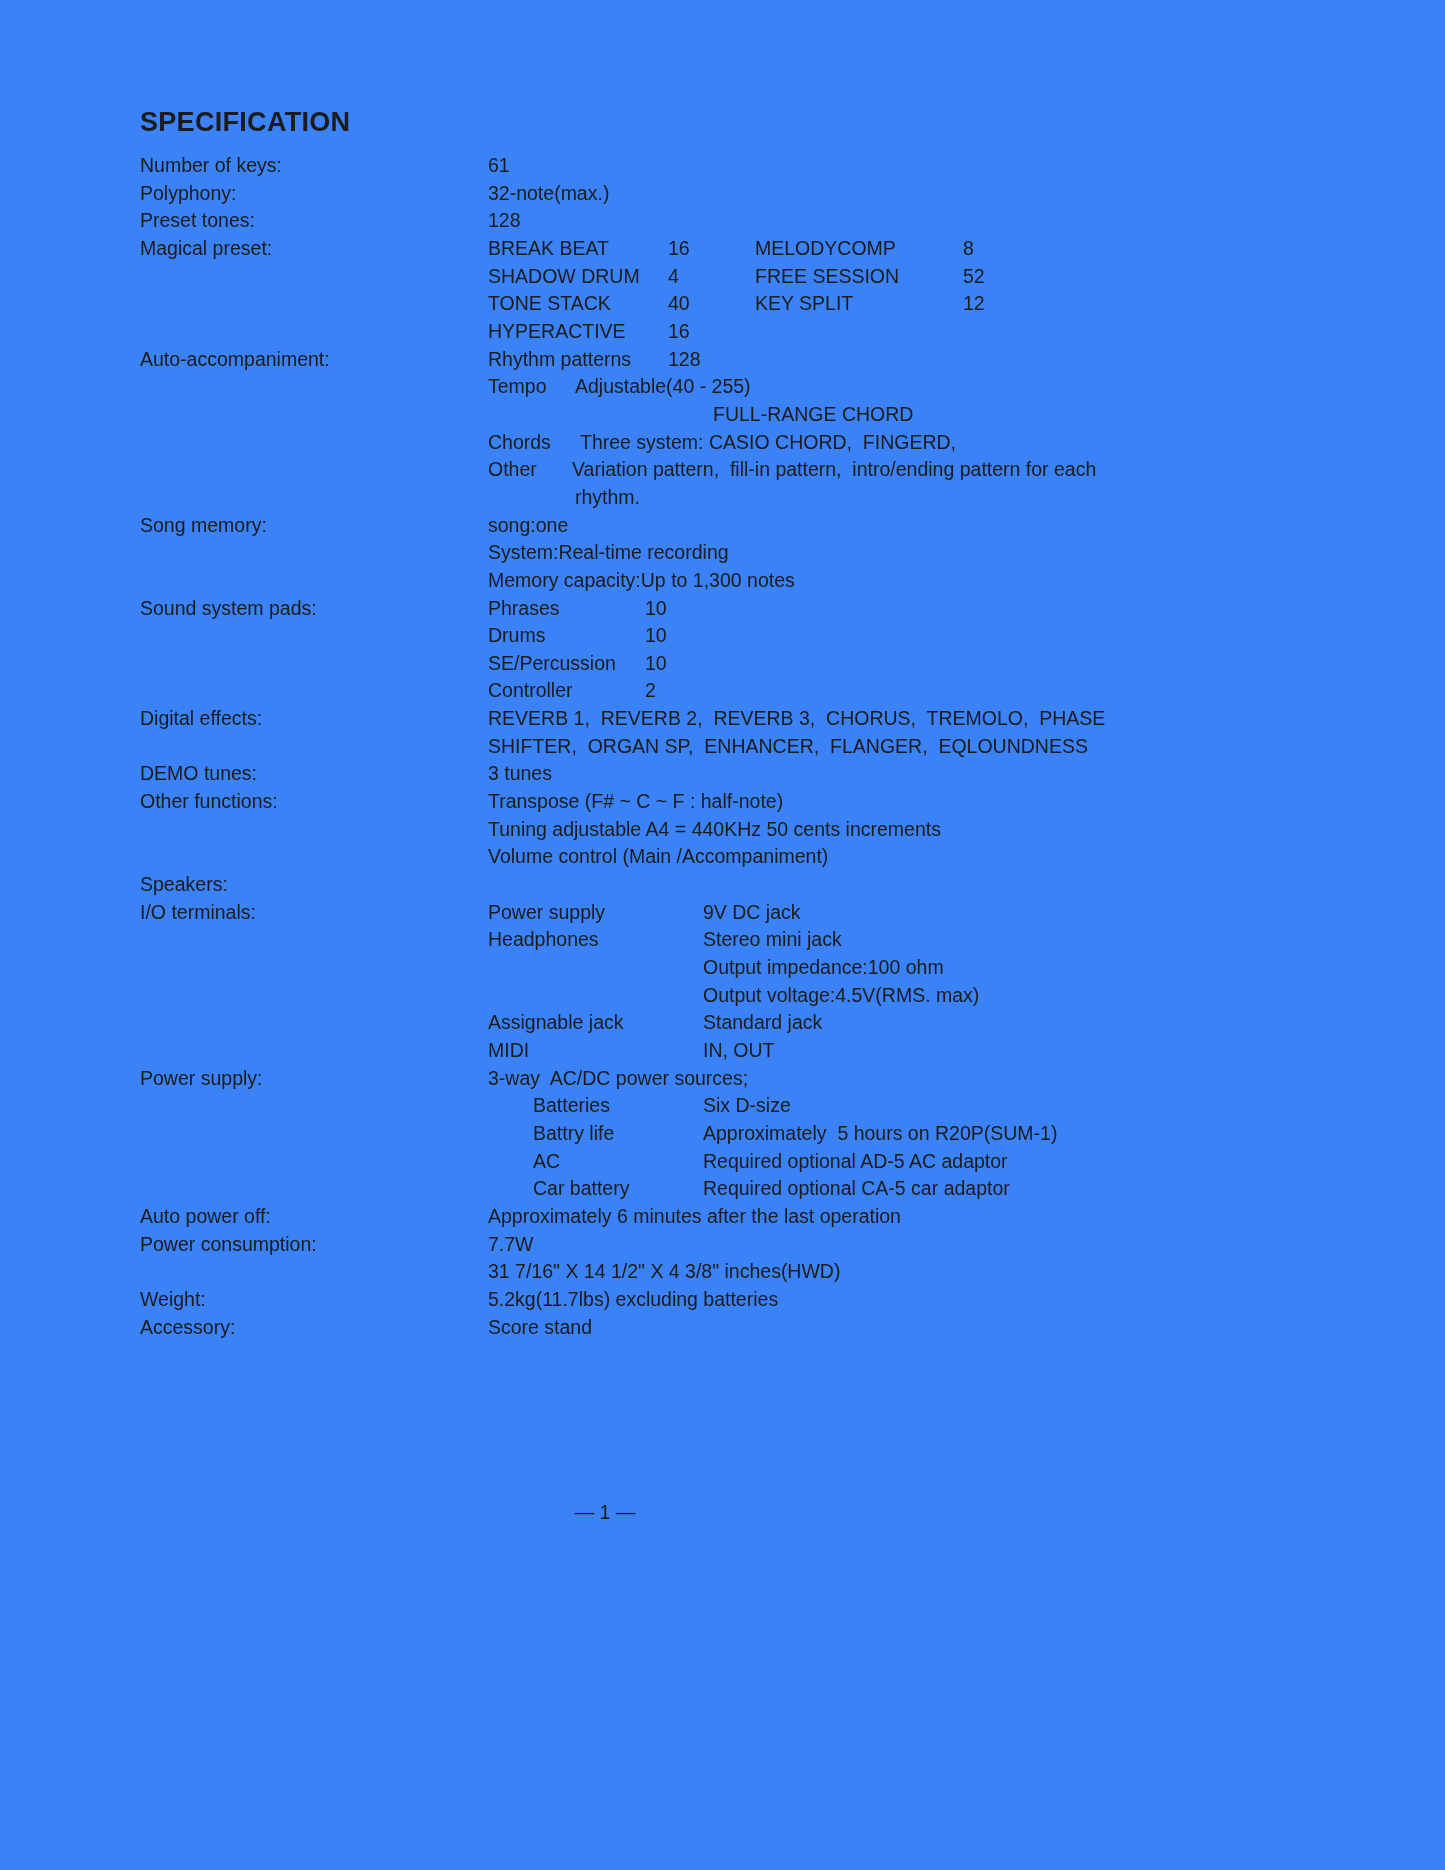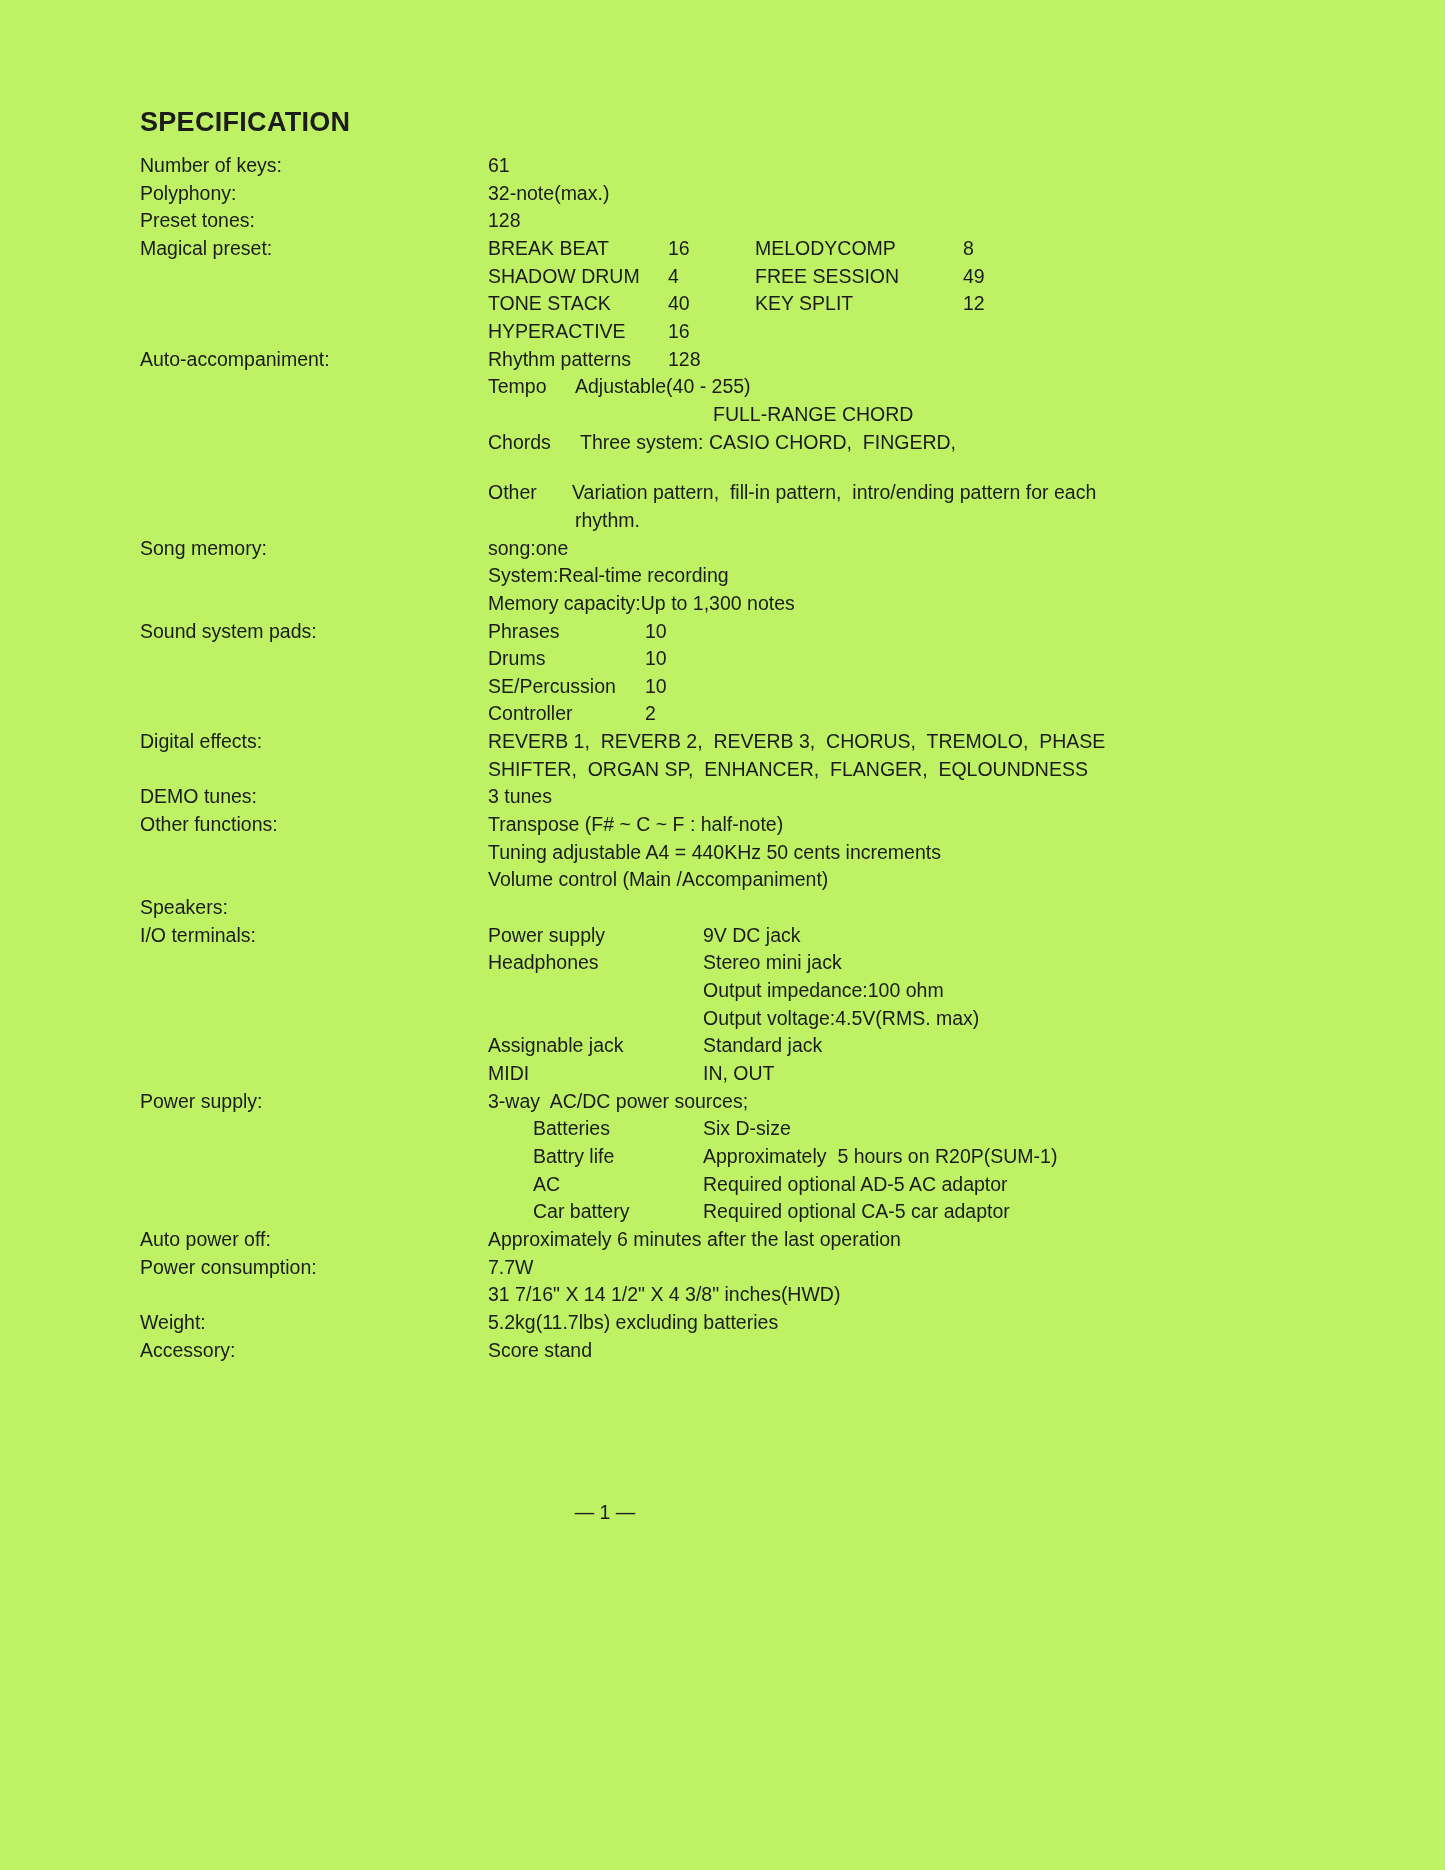--- a/index.html
+++ b/index.html
@@ -1,38 +1,38 @@
 <!DOCTYPE html>
 <html><head>
 <meta charset="utf-8">
 <style>
   * { margin:0; padding:0; box-sizing:border-box; }
   html,body { background:#ffffff; }
   .page {
     position:relative;
     width:1445px; height:1870px;
-    background:#bef264;
+    background:#3b82f6;
     font-family:"Liberation Sans","DejaVu Sans",sans-serif;
     font-size:19.5px;
     color:#1c1c1c;
     overflow:hidden;
   }
   .content { position:absolute; left:140px; top:106px; width:1180px; }
   .title {
     font-size:27px;
     font-weight:bold;
     line-height:33px;
     margin-bottom:13px;
     letter-spacing:0.3px;
   }
   .row { display:flex; align-items:baseline; line-height:27.65px; }
   .row span { white-space:pre-wrap; }
   .label { flex:0 0 348px; }
   .fill  { flex:1 1 auto; }
-  .w84  { flex:0 0 84px;margin-top:23px; }
+  .w84  { flex:0 0 84px; }
   .w87  { flex:0 0 87px; }
   .w92  { flex:0 0 92px; }
   .w157 { flex:0 0 157px; }
   .w180 { flex:0 0 180px; }
   .w208 { flex:0 0 208px; }
   .w215 { flex:0 0 215px; }
   .ind45-215 { flex:0 0 215px; padding-left:45px; }
   .ind87  { padding-left:87px; }
   .ind225 { padding-left:225px; }
   .footer {
@@ -69,21 +69,21 @@
       <span class="w180">BREAK BEAT</span>
       <span class="w88 w87">16</span>
       <span class="w208">MELODYCOMP</span>
       <span class="fill">8</span>
     </div>
     <div class="row">
       <span class="label"></span>
       <span class="w180">SHADOW DRUM</span>
       <span class="w87">4</span>
       <span class="w208">FREE SESSION</span>
-      <span class="fill">49</span>
+      <span class="fill">52</span>
     </div>
     <div class="row">
       <span class="label"></span>
       <span class="w180">TONE STACK</span>
       <span class="w87">40</span>
       <span class="w208">KEY SPLIT</span>
       <span class="fill">12</span>
     </div>
     <div class="row">
       <span class="label"></span>

